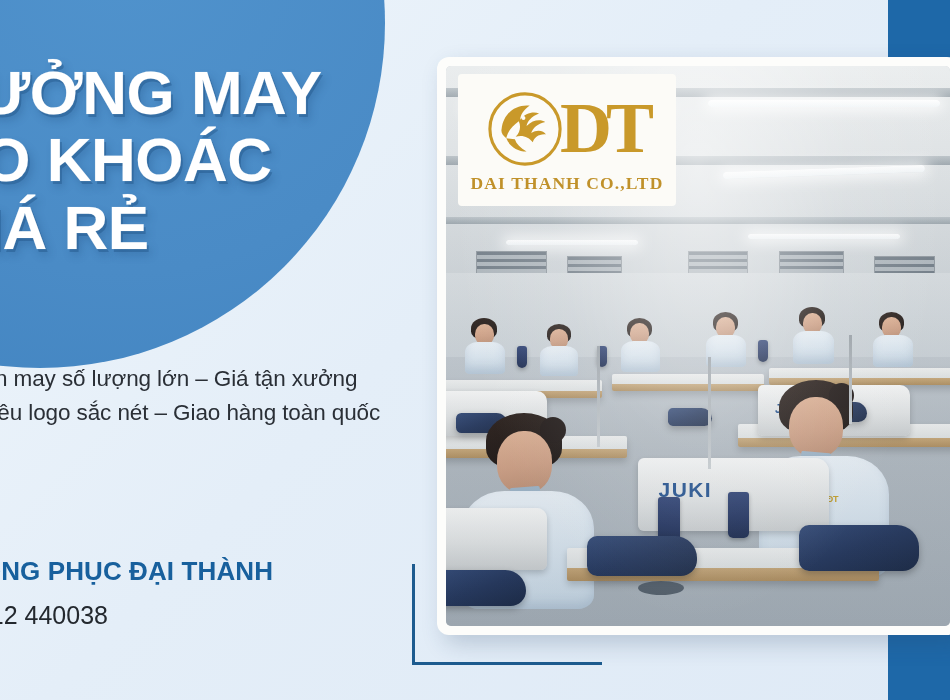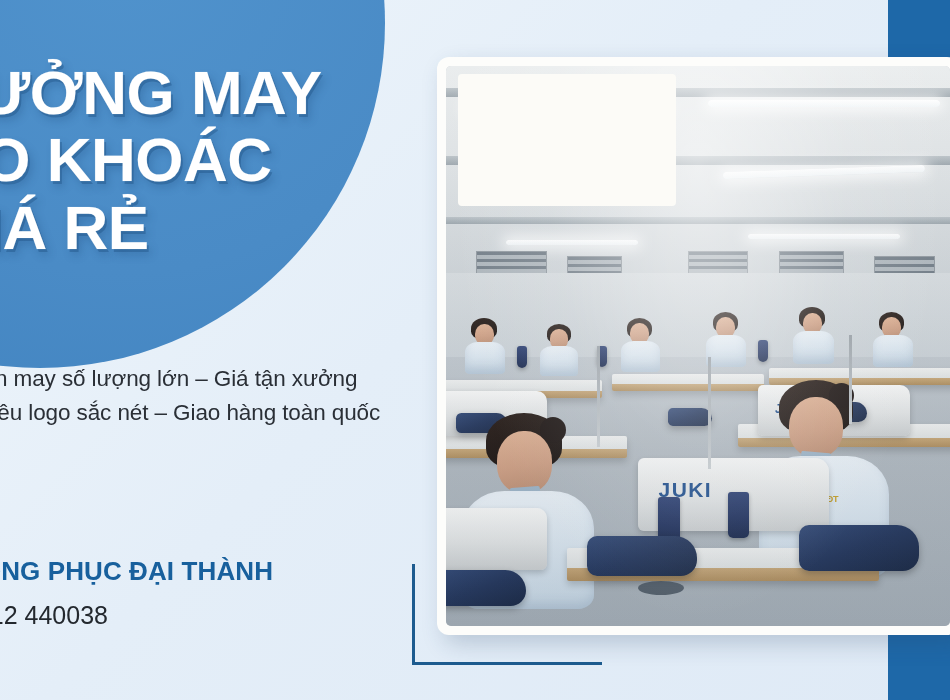--- a/index.html
+++ b/index.html
@@ -431,18 +431,30 @@
       <div class="ph-spool-base" style="left:38%; top:92%; width:46px; height:14px;"></div>
       <div class="ph-spool" style="left:56%; top:76%; width:21px; height:46px;"></div>
 
       <div class="ph-fabric" style="left:28%; top:84%; width:110px; height:40px;"></div>
       <div class="ph-fabric" style="left:70%; top:82%; width:120px; height:46px;"></div>
       <div class="ph-fabric" style="left:-2%; top:90%; width:90px; height:36px;"></div>
 
       <div class="ph-haze"></div>
 
       <div class="logo-plate">
+        <div class="logo-row">
+          <svg class="logo-mark" viewBox="0 0 100 100">
+            <circle cx="50" cy="50" r="45" fill="none" stroke="#c9992a" stroke-width="4"></circle>
+            <path d="M20 50 C22 30 38 18 56 20 C48 26 44 32 44 38 C50 30 60 27 68 30 C58 34 53 40 52 46
+                     C60 38 70 37 76 41 C66 43 60 49 58 55 C66 50 74 52 77 57 C68 56 62 61 60 67
+                     C55 60 46 57 38 60 C44 54 45 46 42 40 C34 46 28 52 26 62 C21 58 19 54 20 50 Z" fill="#c9992a"></path>
+            <path d="M26 62 C30 72 40 79 52 79 C44 74 39 69 37 63 Z" fill="#c9992a"></path>
+            <circle cx="48" cy="36" r="2.6" fill="#fcfbf7"></circle>
+          </svg>
+          <span class="logo-dt">DT</span>
+        </div>
+        <span class="logo-caption">DAI THANH CO.,LTD</span>
       </div>
 
     </div>
   </div>
 
 </div>
 
 </body></html>

